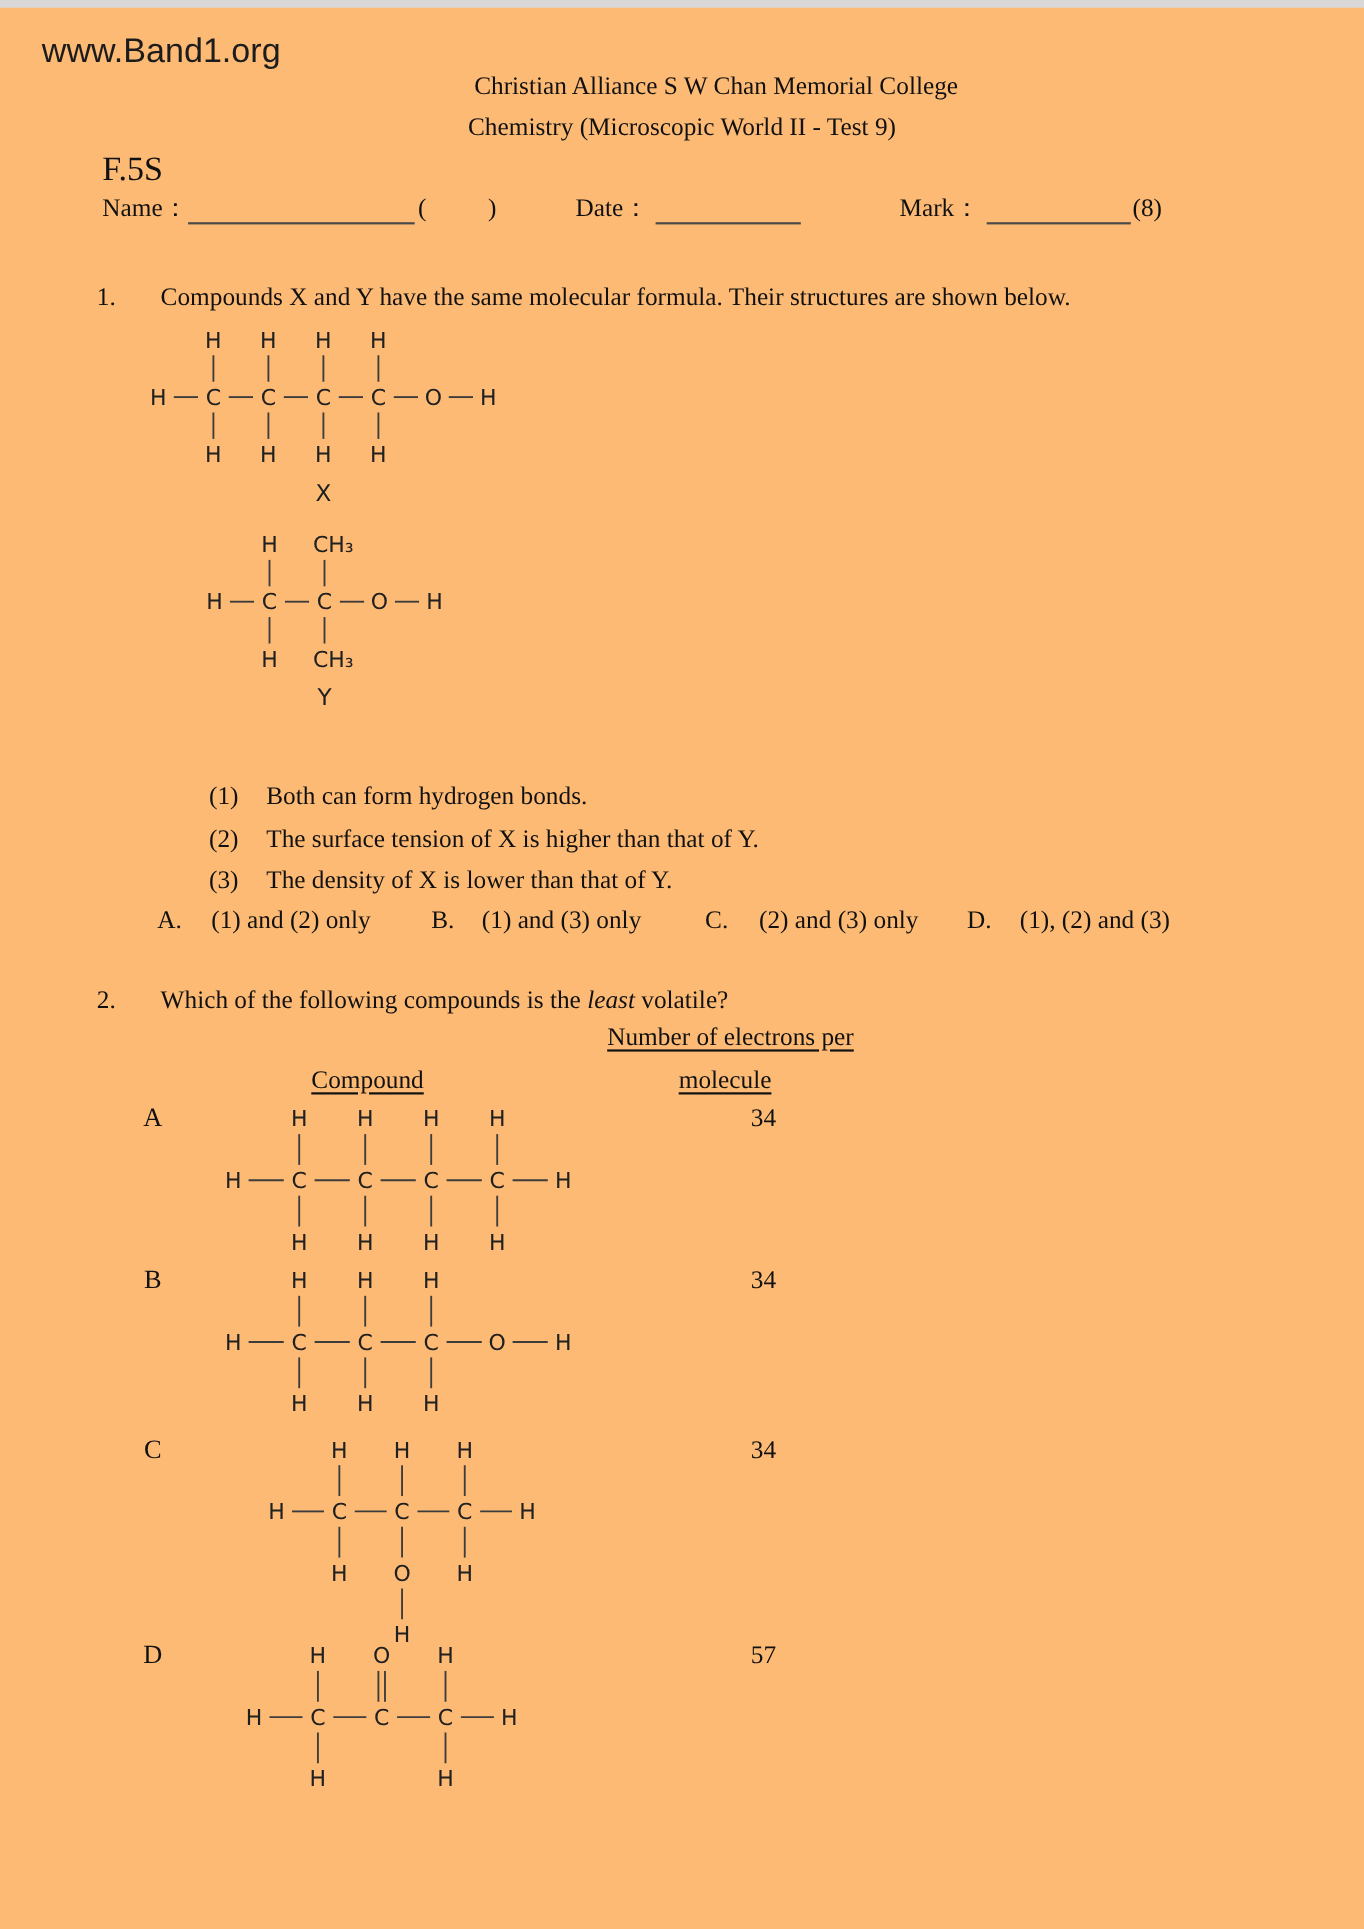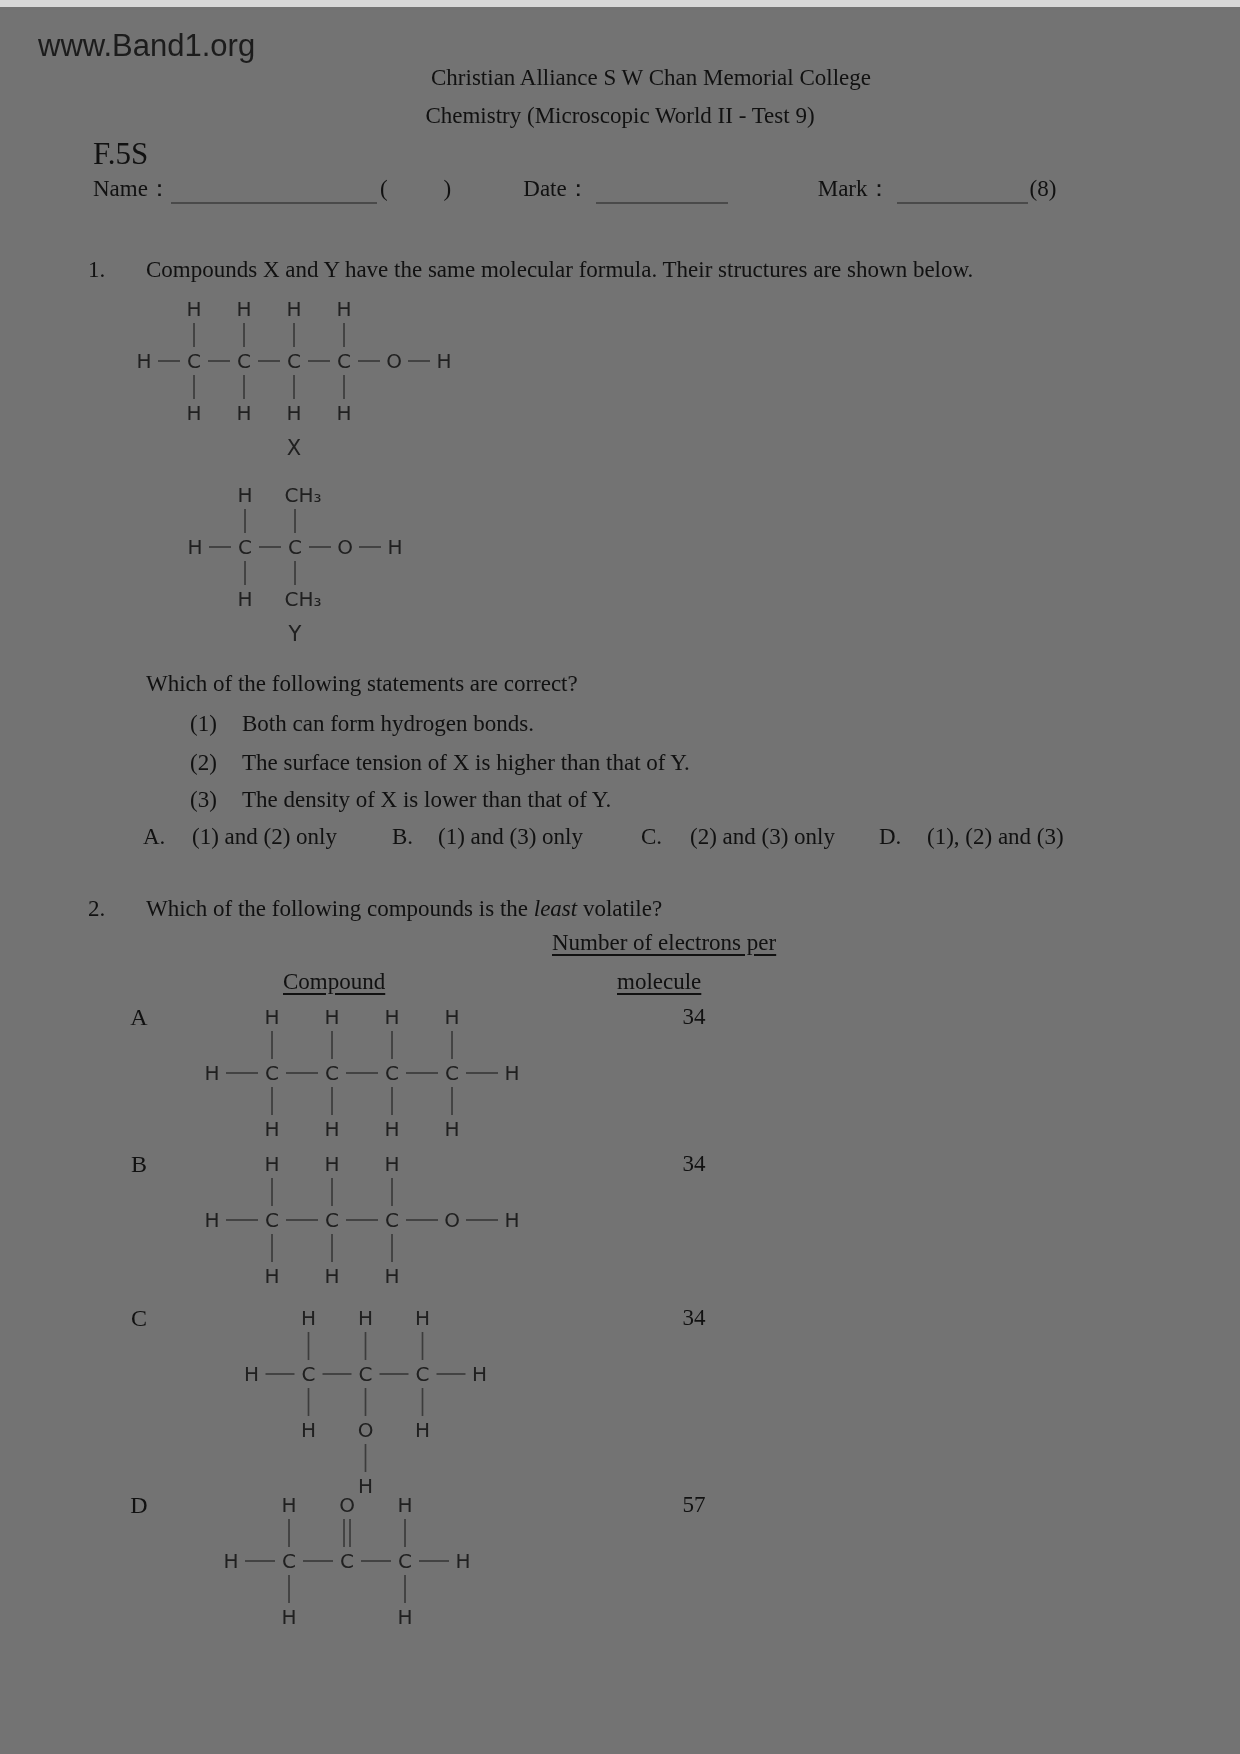--- a/index.html
+++ b/index.html
@@ -1,19 +1,19 @@
 <!DOCTYPE html>
 <html><head>
 <meta charset="utf-8">
 <style>
   html,body{margin:0;padding:0;background:#888;}
   .page{
     position:relative;
     width:1240px;height:1754px;
-    background:#737373;
+    background:#fdba74;
     margin:0 auto;
     overflow:hidden;
     font-family:"Liberation Serif", serif;
     color:#111;
     text-decoration:underline;
   }
   .scan-edge{position:absolute;left:0;top:0;width:1240px;height:7px;background:#d8d8d8;}
   .abs{position:absolute;}
   .watermark{
     left:38px;top:28px;
@@ -152,21 +152,20 @@
         <text x="175" y="85" text-anchor="middle">O</text>
         <text x="225" y="85" text-anchor="middle">H</text>
         <text x="75" y="33" text-anchor="middle">H</text>
         <text x="133" y="33" text-anchor="middle">CH₃</text>
         <text x="75" y="137" text-anchor="middle">H</text>
         <text x="133" y="137" text-anchor="middle">CH₃</text>
       </svg>
       <div class="s-label" style="left: 100px; width: 50px; top: 152px;">Y</div>
     </div>
 
-  <div class="abs body-text qstem q1-question">Which of the following statements are correct?</div>
 
   <div class="abs st-row" style="top:710px;">
     <span class="abs body-text st-num">(1)</span>
     <span class="abs body-text st-text">Both can form hydrogen bonds.</span>
   </div>
   <div class="abs st-row" style="top:749px;">
     <span class="abs body-text st-num">(2)</span>
     <span class="abs body-text st-text">The surface tension of X is higher than that of Y.</span>
   </div>
   <div class="abs st-row" style="top:786px;">

